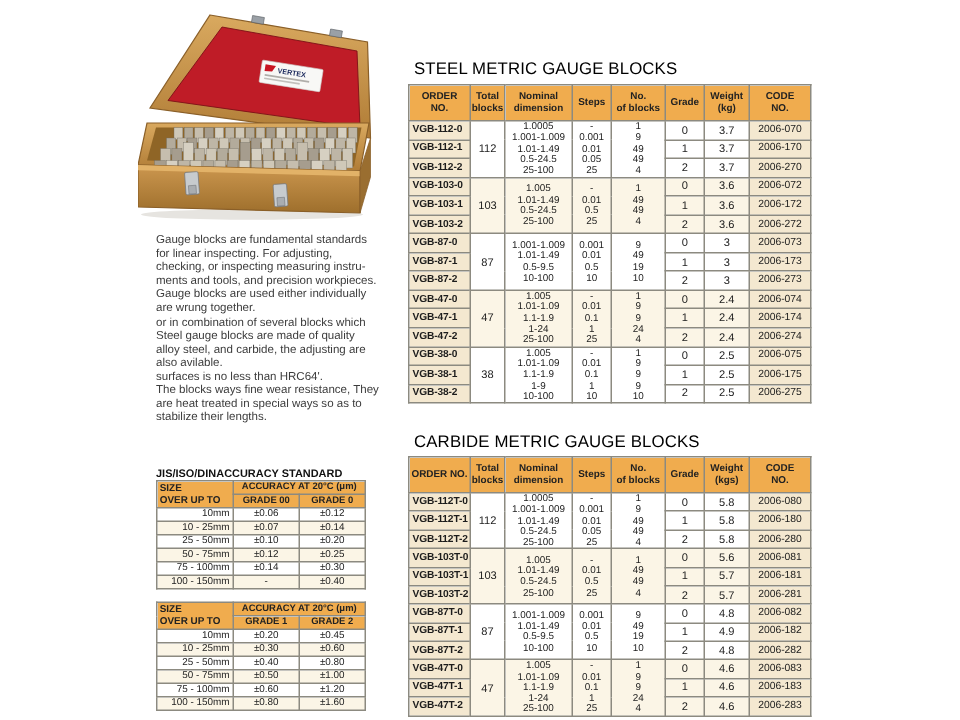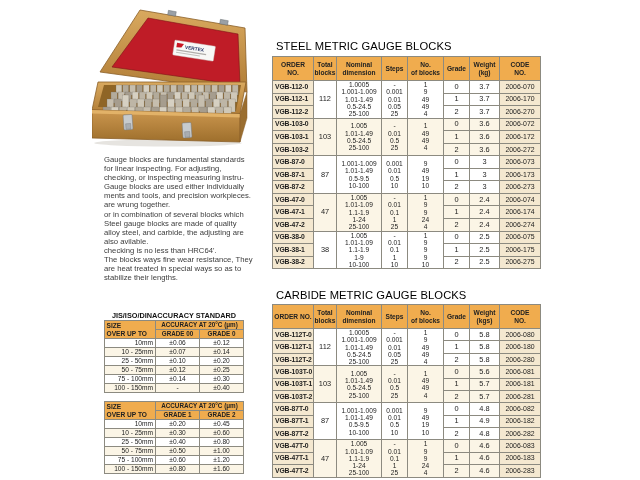--- a/index.html
+++ b/index.html
@@ -7,21 +7,21 @@
   .page{position:relative;width:640px;height:480px;background:#fff}
 
   
   #photo{position:absolute;left:92px;top:6px}
 
   
   #description{position:absolute;left:104px;top:155px;width:174px}
   .desc-line{font-size:7.7px;line-height:9.1px;color:#3c3c3c;white-space:nowrap}
 
   
-  #acc-title{position:absolute;left:104px;top:311px;width:140px;display:flex;justify-content:center;font-size:7.3px;font-weight:bold;color:#111}
+  #acc-title{position:absolute;left:104px;top:311px;width:140px;display:flex;justify-content:flex-start;font-size:7.3px;font-weight:bold;color:#111}
   #acc1-holder{position:absolute;left:104px;top:320px}
   #acc2-holder{position:absolute;left:104px;top:401px}
   .acc-table{border-collapse:collapse;table-layout:fixed;width:139px;background:#fff}
   .acc-table th,.acc-table td{border:0.8px solid var(--border);padding:0;overflow:hidden}
   .acc-table th{background:var(--orange);font-size:6.3px;font-weight:bold;line-height:7.6px;color:#222;text-align:center}
   .acc-table th.size-th{text-align:left;padding-left:1.5px}
   .acc-table thead tr{height:9px}
   .acc-table tbody tr{height:8.7px}
   .acc-table td{font-size:6.6px;color:#222;line-height:8px}
   .acc-table td.size{text-align:right;padding-right:2px}
@@ -158,28 +158,28 @@
     <g transform="translate(90,117) rotate(-4)">
       <rect width="9" height="15" rx="1" fill="#c7cbce" stroke="#75797d" stroke-width="0.5"></rect>
       <rect x="2" y="9" width="5" height="5.5" fill="#a9adb1" stroke="#75797d" stroke-width="0.4"></rect>
     </g>
   </svg>
 
   <div id="description">
       <div class="desc-line">Gauge blocks are fundamental standards</div>
       <div class="desc-line">for linear inspecting. For adjusting,</div>
       <div class="desc-line">checking, or inspecting measuring instru-</div>
+      <div class="desc-line">ments and tools, and precision workpieces.</div>
       <div class="desc-line">Gauge blocks are used either individually</div>
-      <div class="desc-line">ments and tools, and precision workpieces.</div>
       <div class="desc-line">are wrung together.</div>
       <div class="desc-line">or in combination of several blocks which</div>
       <div class="desc-line">Steel gauge blocks are made of quality</div>
       <div class="desc-line">alloy steel, and carbide, the adjusting are</div>
       <div class="desc-line">also avilable.</div>
-      <div class="desc-line">checking is no less than HRC64'.</div>
+      <div class="desc-line">surfaces is no less than HRC64'.</div>
       <div class="desc-line">The blocks ways fine wear resistance, They</div>
       <div class="desc-line">are heat treated in special ways so as to</div>
       <div class="desc-line">stabilize their lengths.</div>
     </div>
 
   <div id="acc-title">
     <span>JIS/ISO/DIN</span>
     <span>ACCURACY STANDARD</span>
   </div>
   <div id="acc1-holder">

